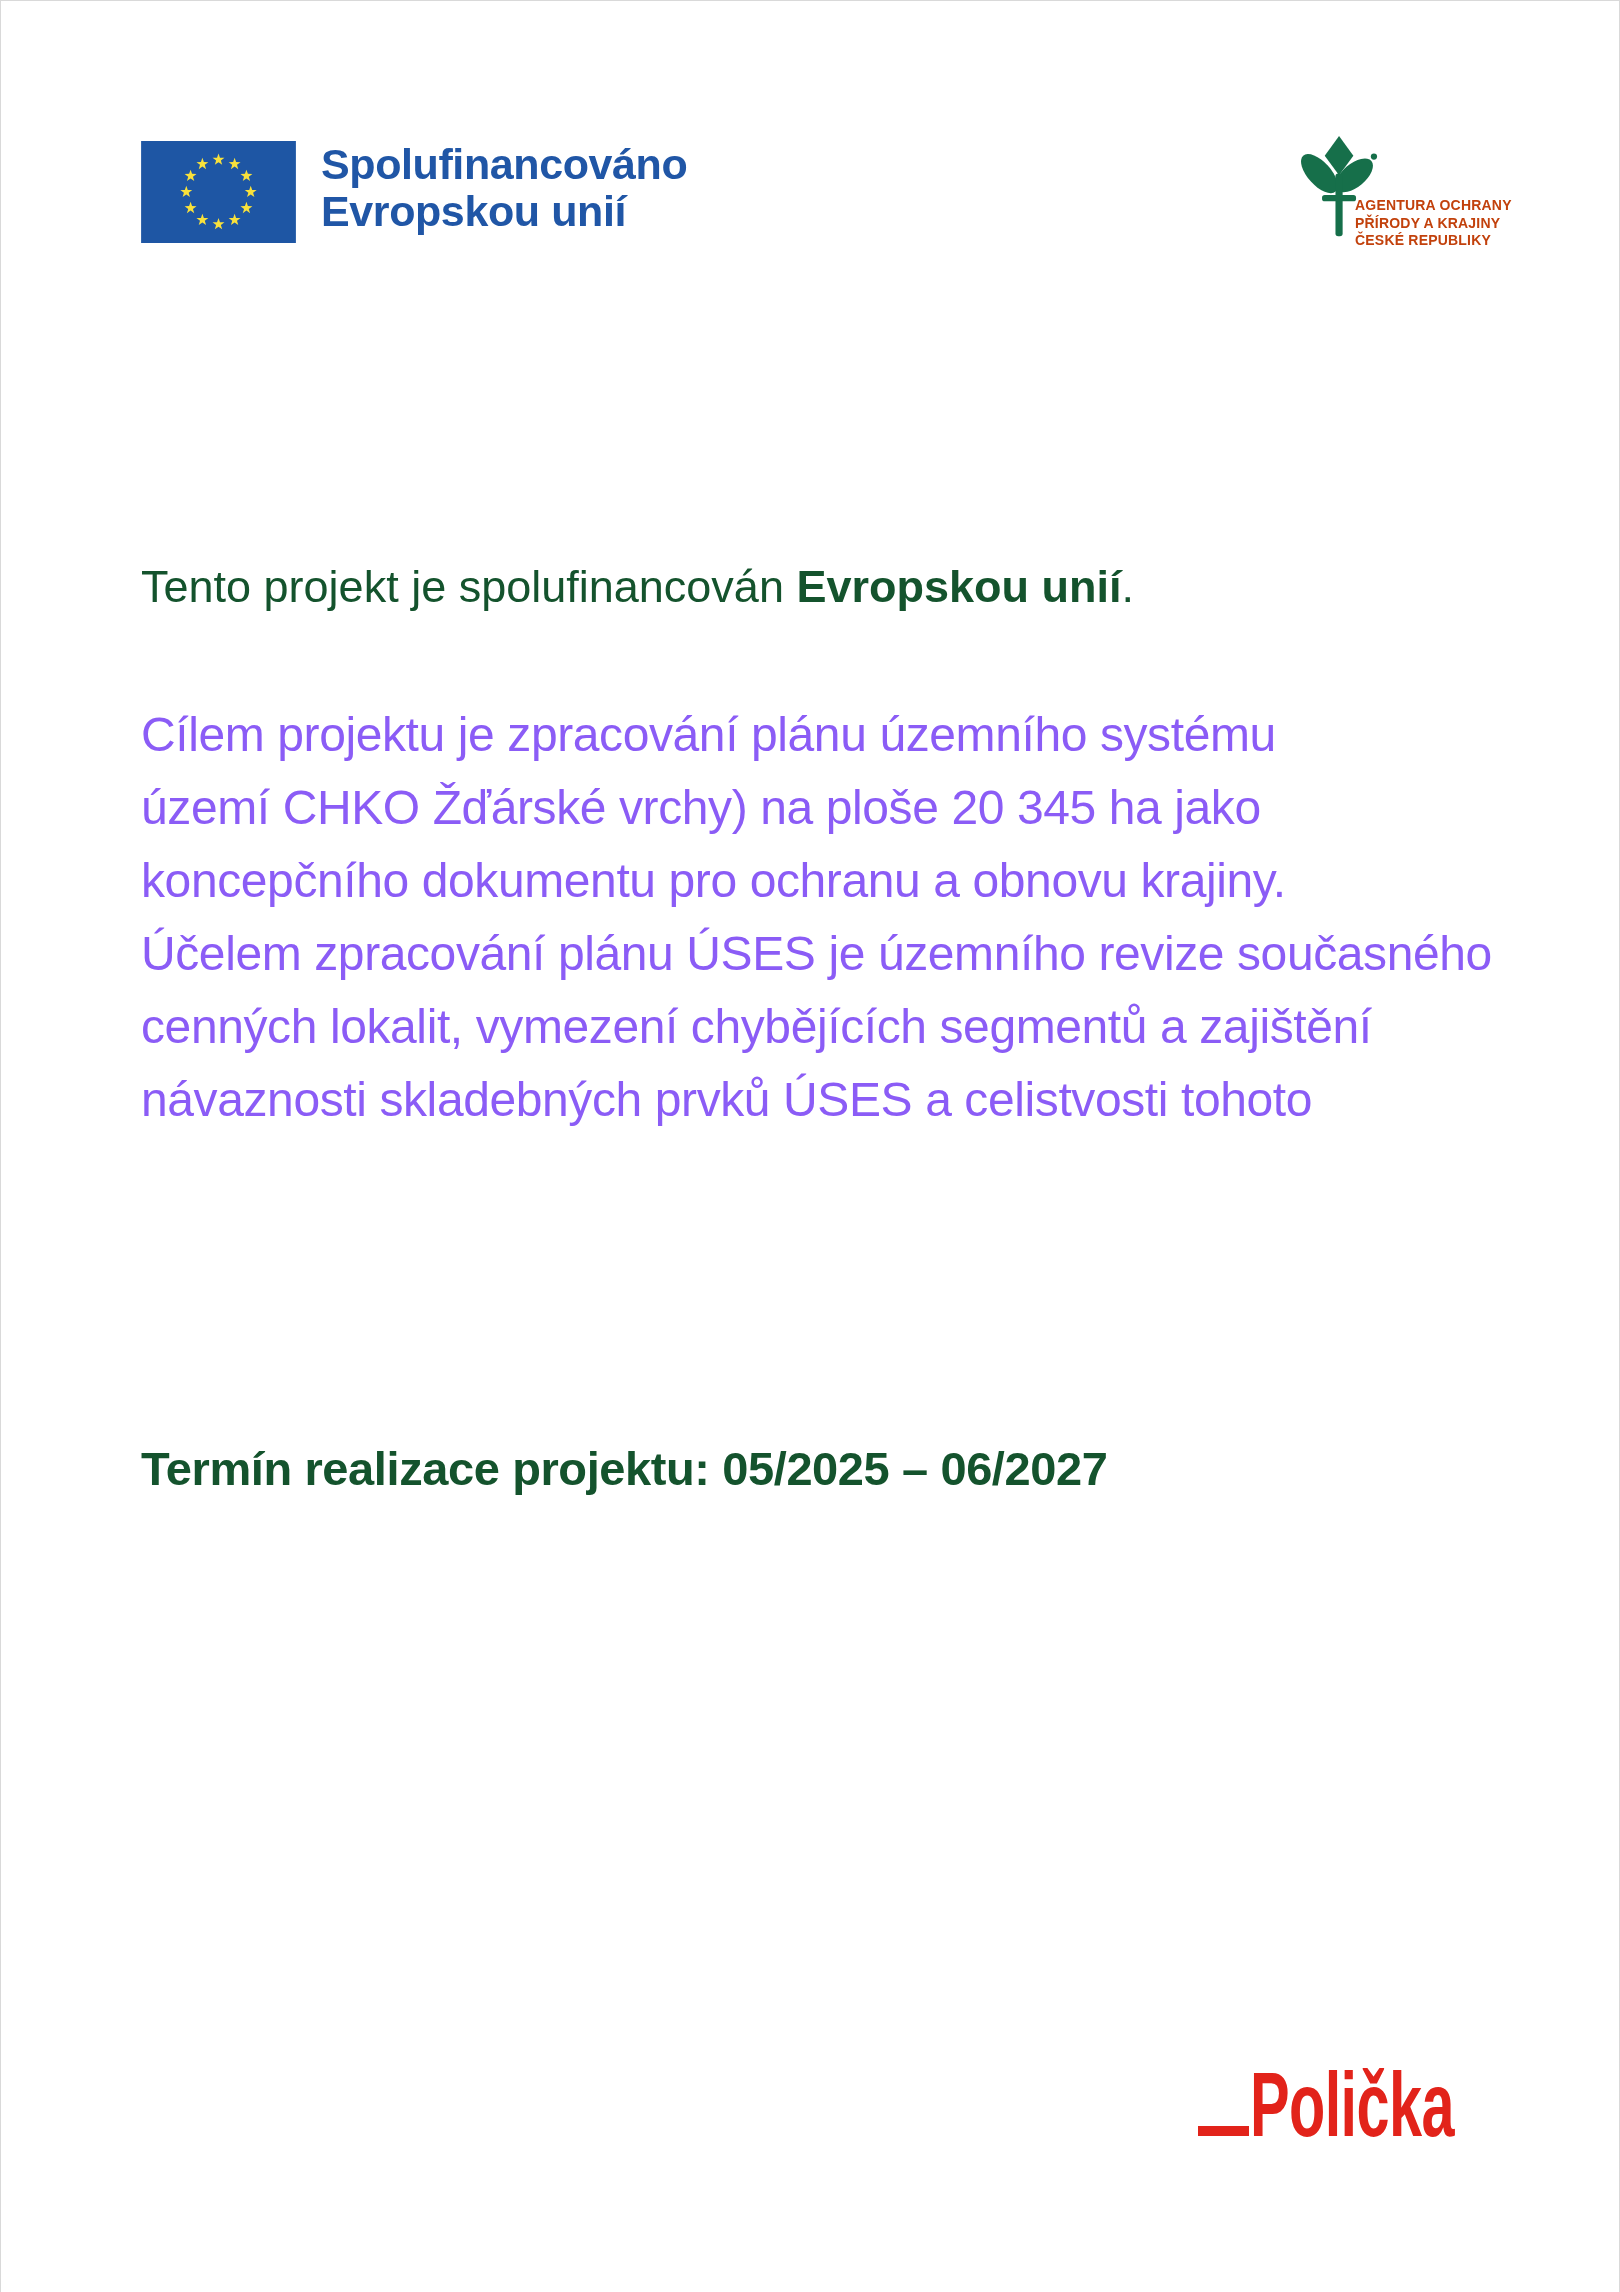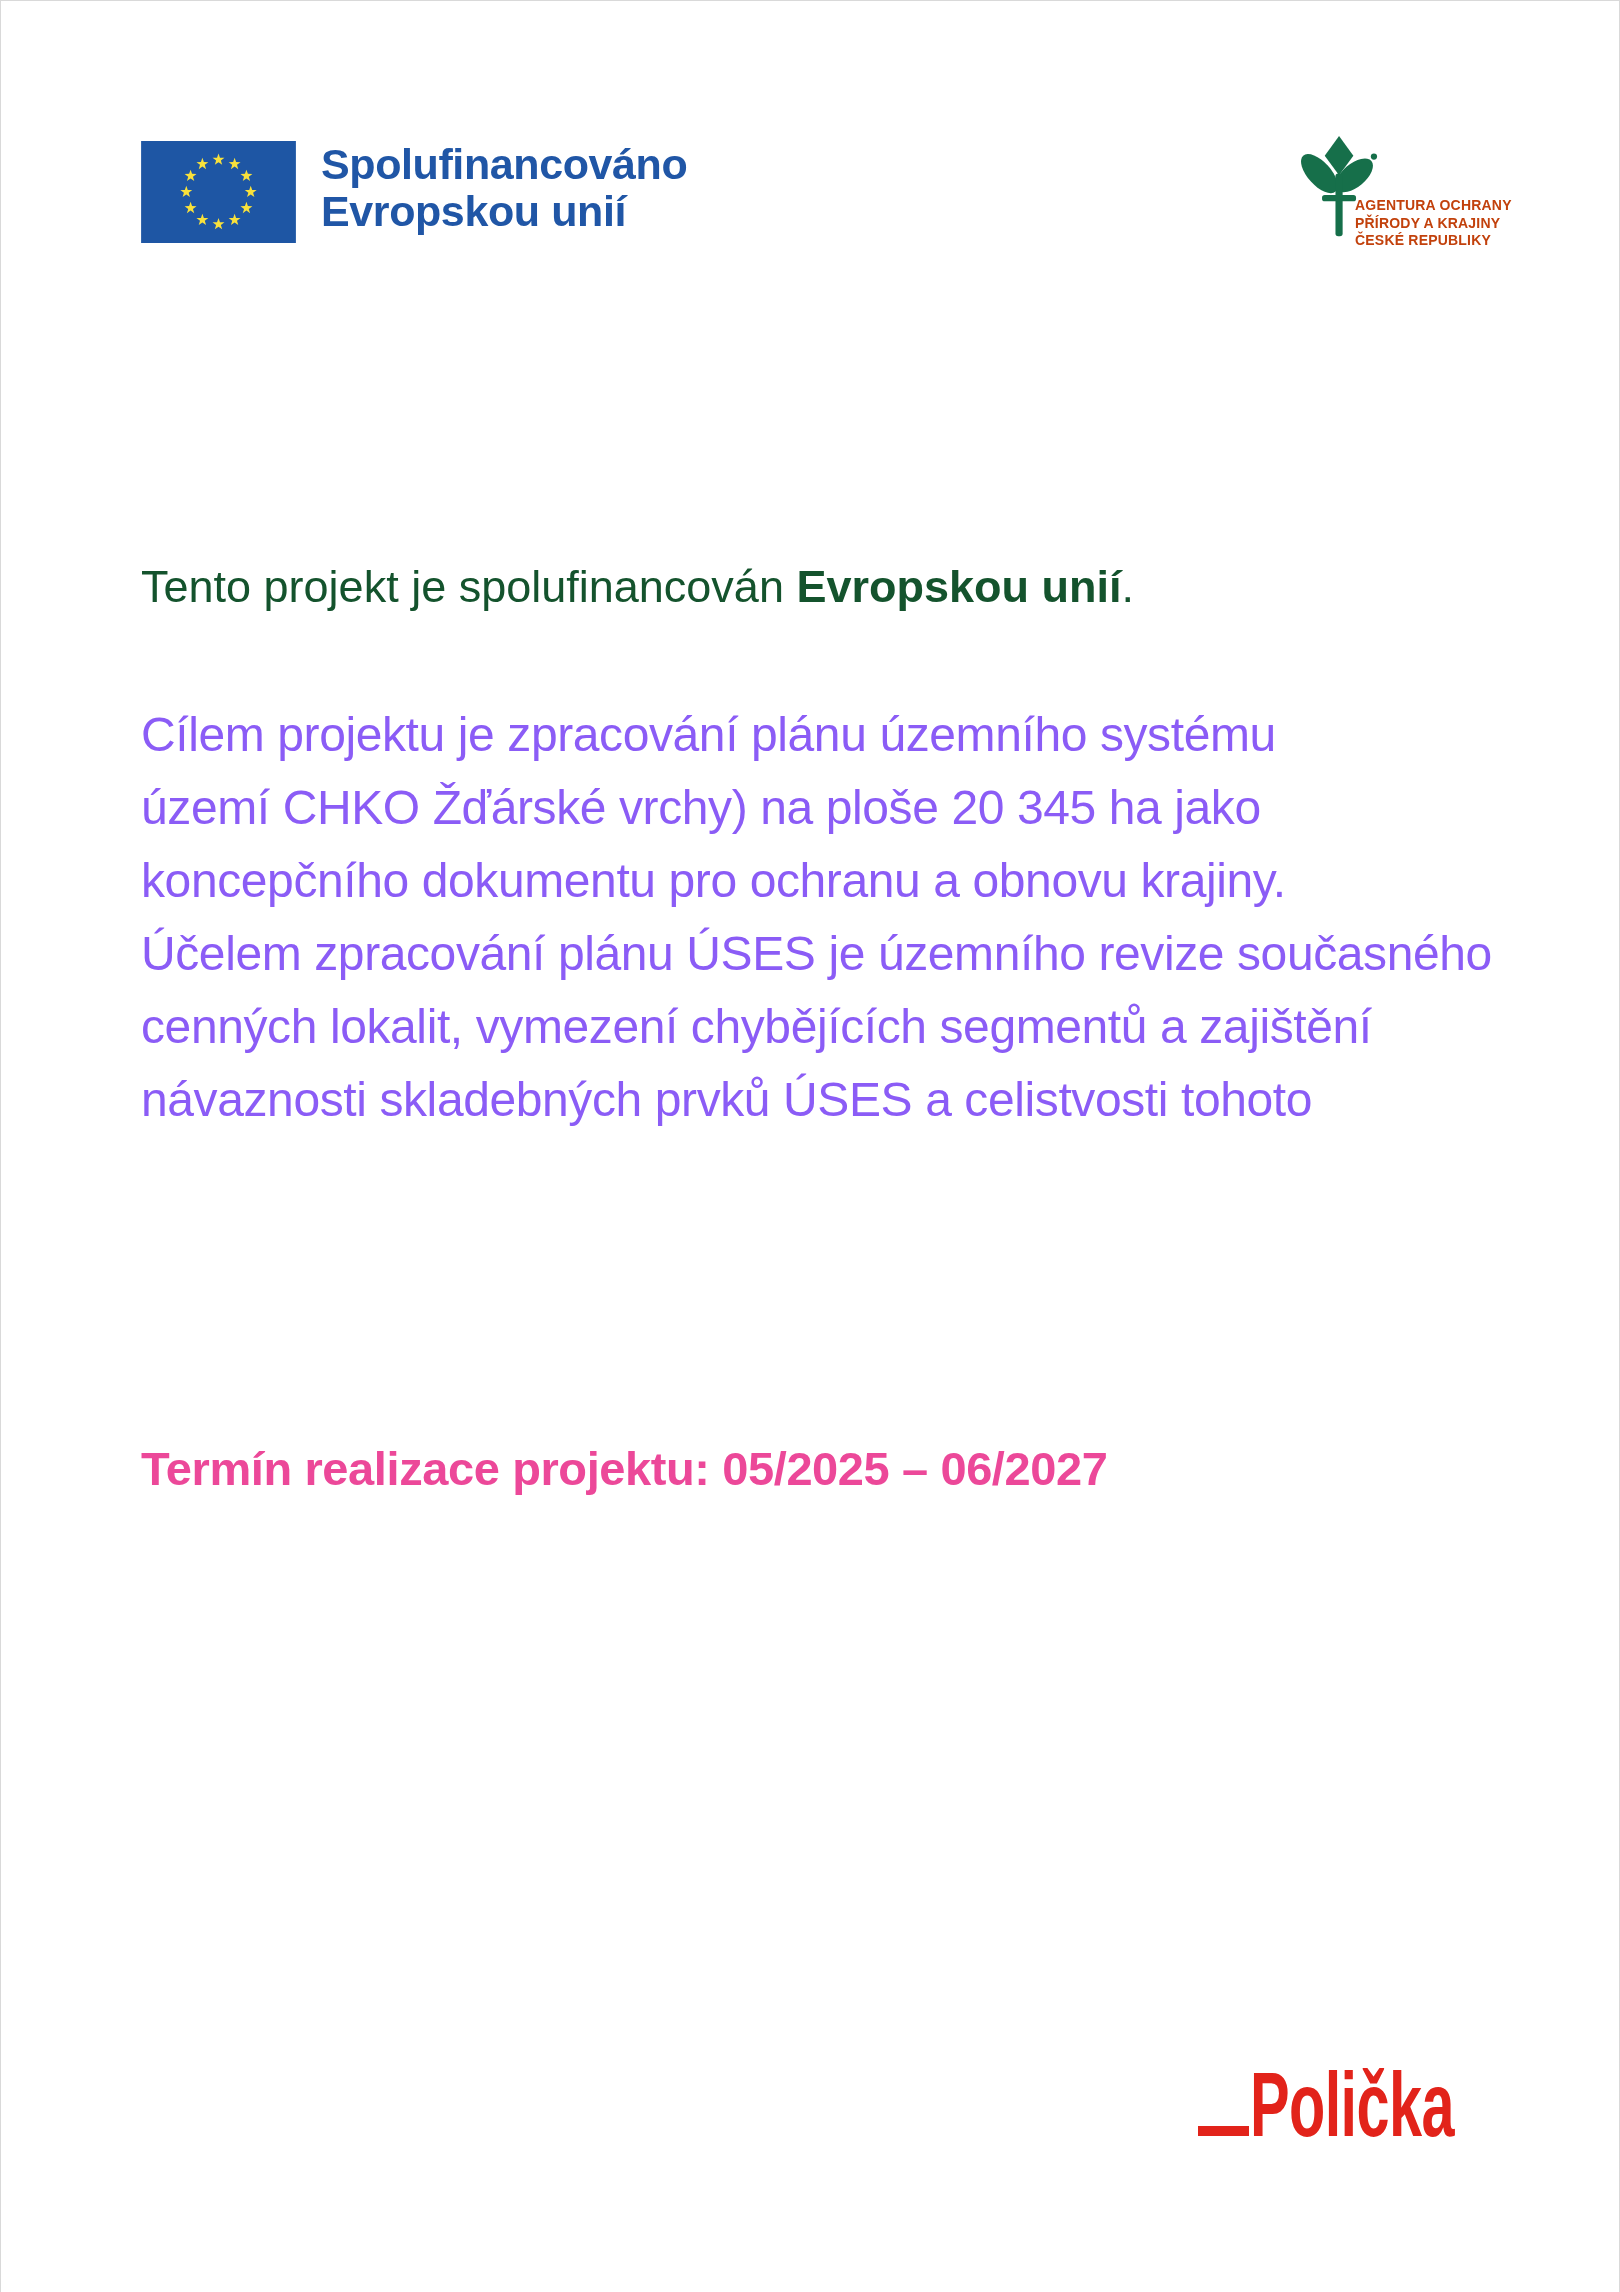--- a/index.html
+++ b/index.html
@@ -98,21 +98,21 @@
 
   
   .deadline {
     position: absolute;
     left: 140px;
     top: 1439px;
     font-size: 47px;
     line-height: 57px;
     font-weight: bold;
     letter-spacing: -0.4px;
-    color: #ec4899;
+    color: #14532d;
     white-space: nowrap;
   }
 
   
   .policka-logo {
     position: absolute;
     left: 1197px;
     top: 2059px;
     height: 99px;
   }

